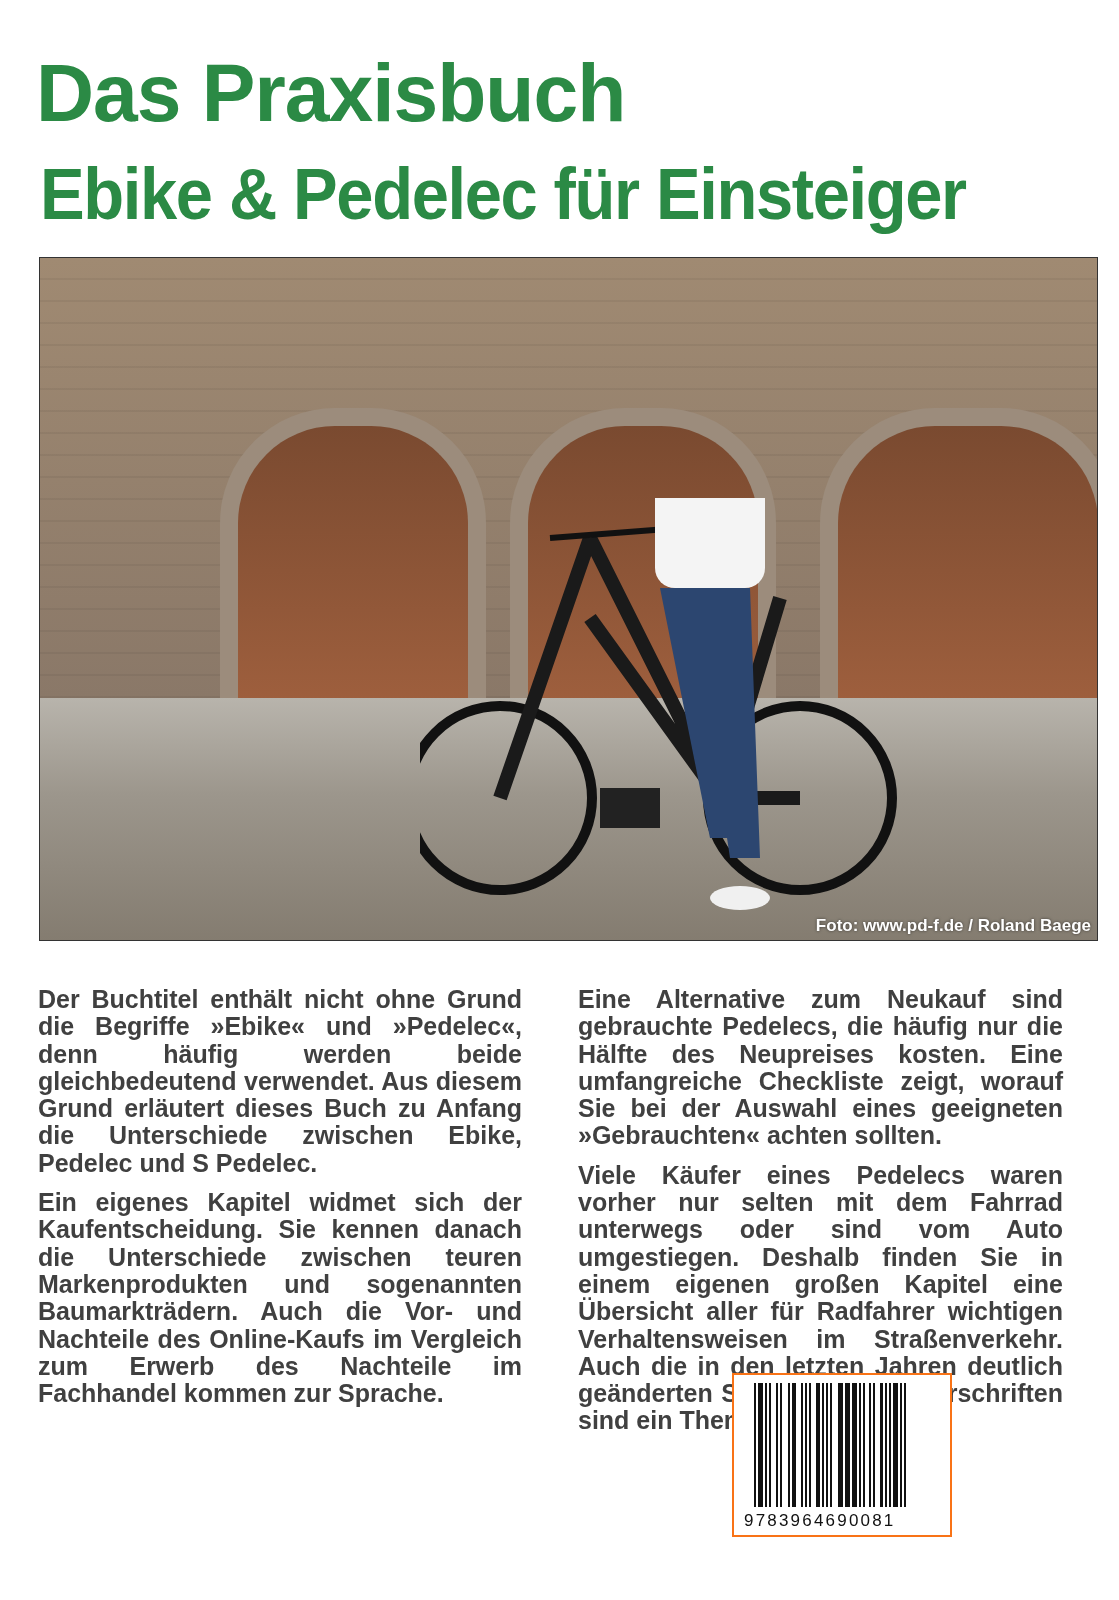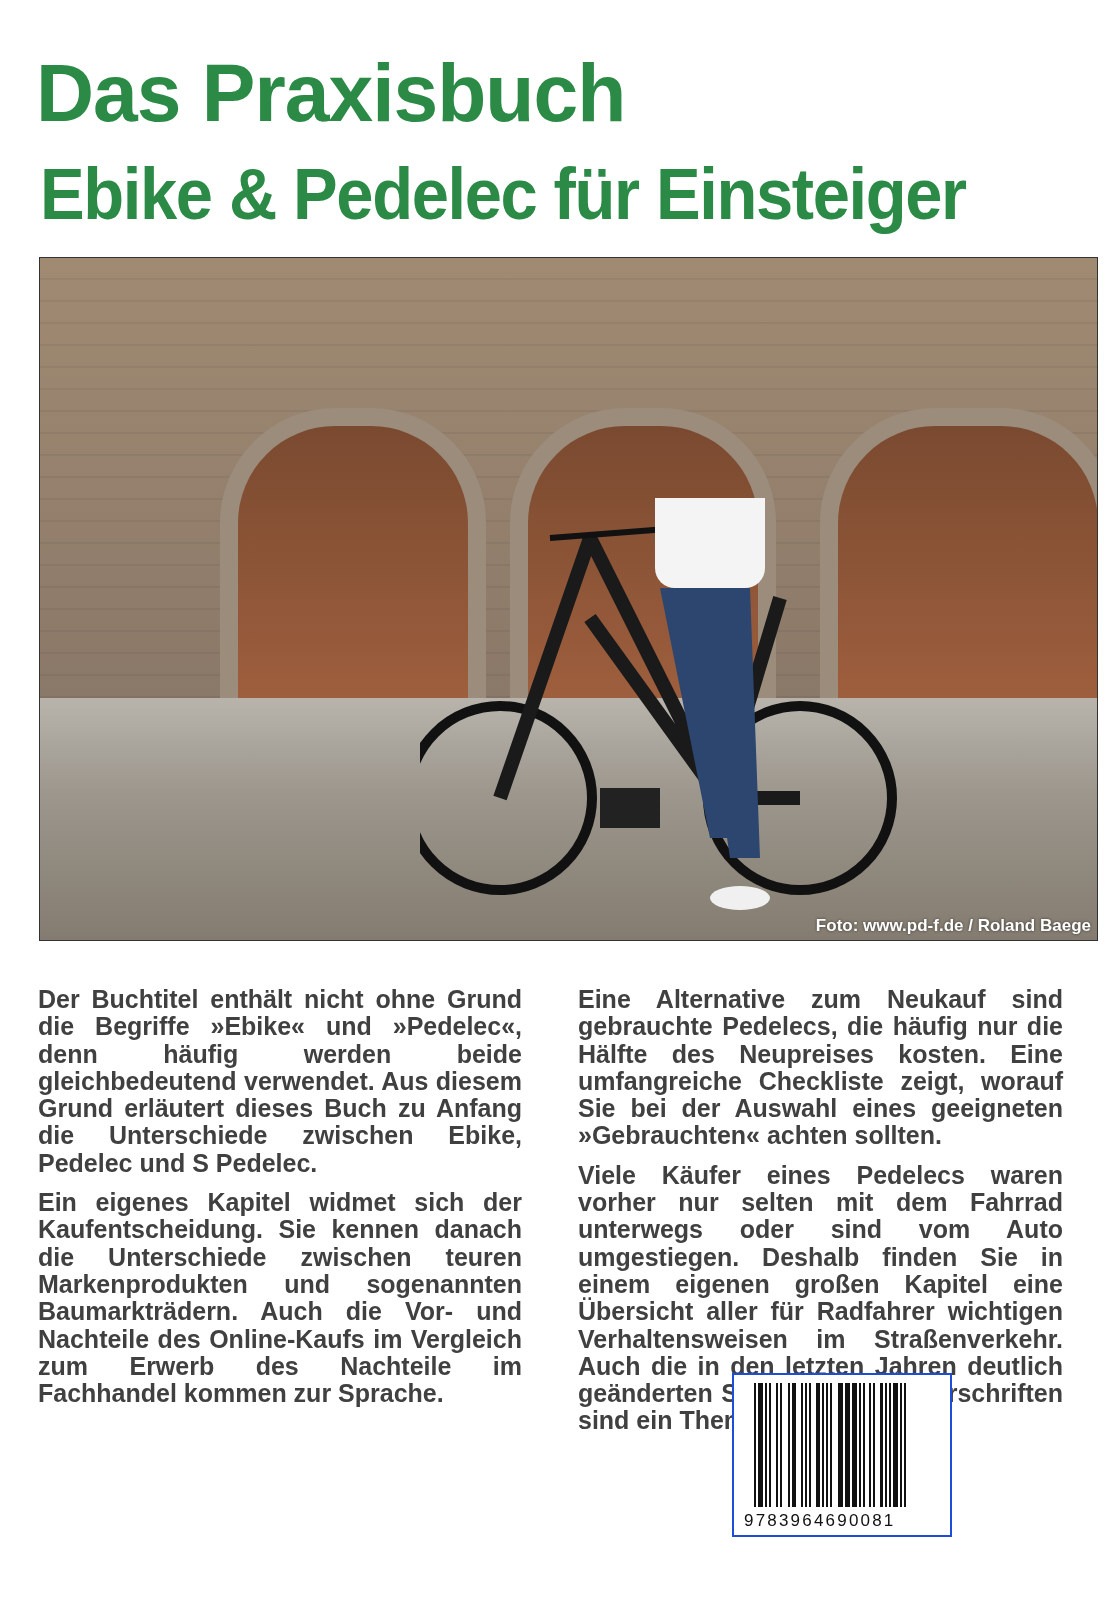--- a/index.html
+++ b/index.html
@@ -10,21 +10,21 @@
     background: linear-gradient(180deg,#9a8870 0%,#8c7a66 15%,#7a6a5a 40%,#8e6a50 55%,#a99888 72%,#b5aba0 80%,#9a948c 100%); padding-left: 32px; }
   .wall { position:absolute; left:0; top:0; width:100%; height:440px; background:repeating-linear-gradient(0deg, rgba(0,0,0,0.05) 0 2px, transparent 2px 22px), linear-gradient(180deg,#a08a72,#8a7868); }
   .arch { position:absolute; top:150px; width:230px; height:290px; border-radius:115px 115px 0 0; background:linear-gradient(180deg,#7a4a30,#a0603e); border:18px solid #9c8c7c; border-bottom:none; }
   .ground { position:absolute; left:0; top:440px; width:100%; height:242px; background:linear-gradient(180deg,#b8b4ac 0%,#9c968c 40%,#847c70 100%); }
   .figure-bike { position:absolute; left:380px; top:240px; width:520px; height:420px; }
   .credit { position:absolute; right:6px; bottom:4px; color:#fff; font-weight:bold; font-size:17px; text-shadow:0 0 3px rgba(0,0,0,0.6); }
   .col { position:absolute; font-size:25px; line-height:27.3px; color:#404040; text-align:justify; hyphens:manual;font-weight:bold; }
   .col p { margin:0 0 12px 0; }
   .col-left { left:38px; top:986px; width:484px; }
   .col-right { left:578px; top:986px; width:485px; }
-  .barcode { position:absolute; left:732px; top:1373px; width:216px; height:160px; border:2px solid #1d4ed8; background:#fff; }
+  .barcode { position:absolute; left:732px; top:1373px; width:216px; height:160px; border:2px solid #f97316; background:#fff; }
   .bars { position:absolute; left:20px; top:8px; width:176px; height:124px; display:flex; align-items:stretch; }
   .bars span { background:#111; display:block; margin-right:2px; }
   .isbn { position:absolute; left:10px; bottom:4px; font-size:17px; letter-spacing:2.2px; color:#111; background:#fff; }
 </style>
 </head>
 <body>
 
 <div class="title1">Das Praxisbuch</div>
 <div class="title2">Ebike &amp; Pedelec für Einsteiger</div>
 

